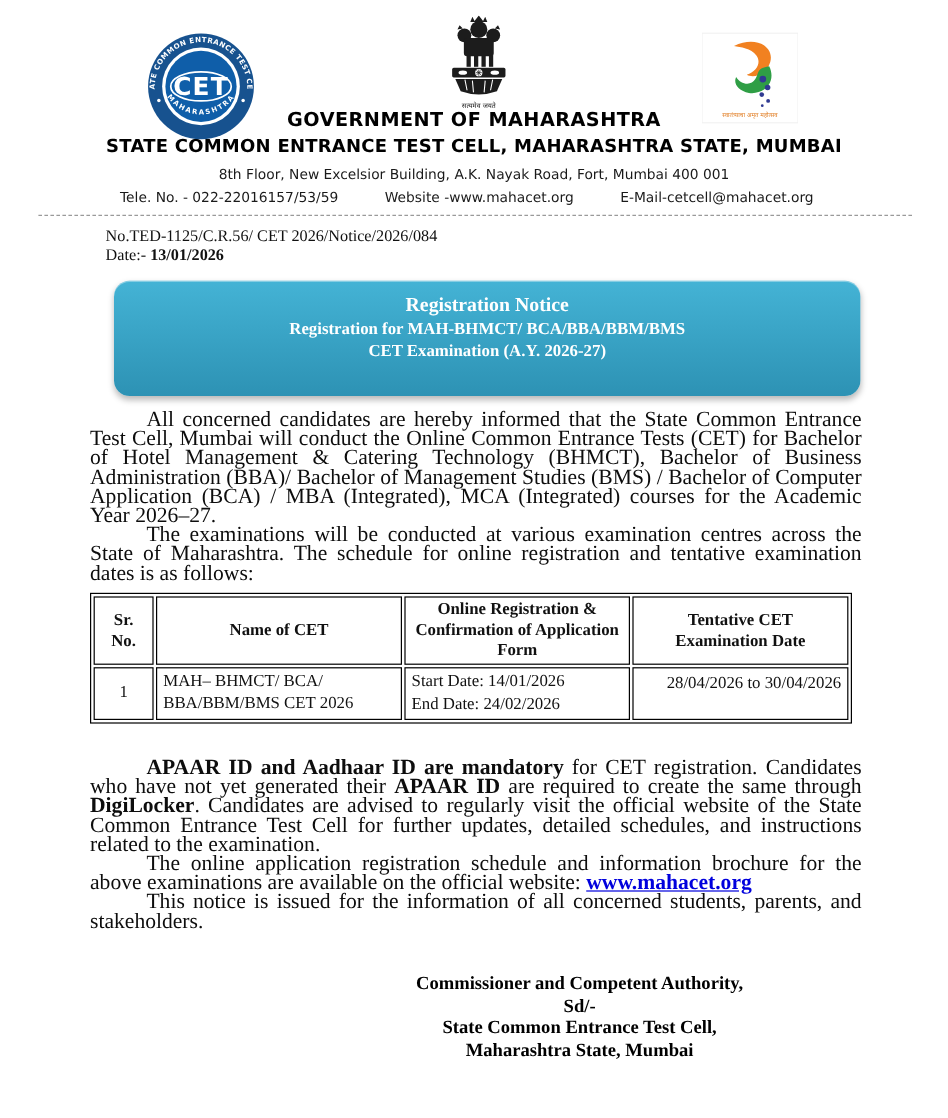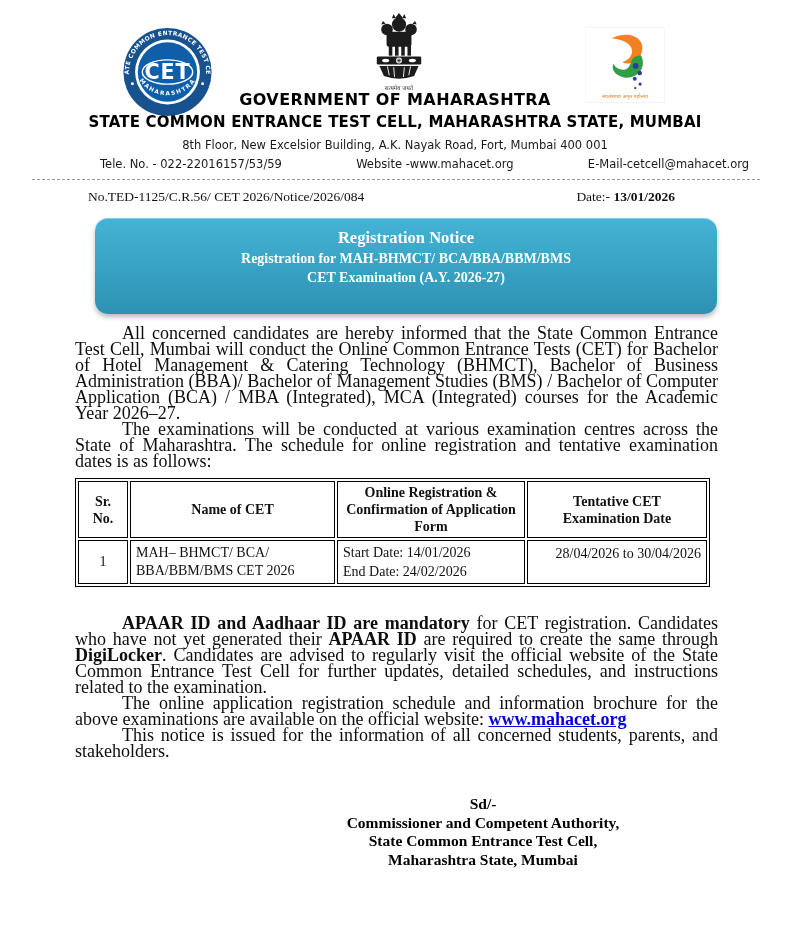--- a/index.html
+++ b/index.html
@@ -17,26 +17,26 @@
   .emblem-box     { left:356px; top:13px; width:86px; height:80px; }
   .amrit-box      { left:585px; top:26px; width:80px; height:78px; }
   .logo-box svg { width:100%; height:100%; display:block; }
 
   .header-text { padding-top:90px; text-align:center;
                  font-family:"DejaVu Sans","Liberation Sans",sans-serif; }
   .govt-title { font-size:16px; font-weight:bold; letter-spacing:.4px; color:#000; }
   .org-title  { font-size:15px; font-weight:bold; letter-spacing:.2px; margin-top:4px; color:#000; }
   .address    { font-size:11.5px; margin-top:7px; color:#1a1a1a; }
   .contact-row{ display:flex; justify-content:space-between;
-                padding:5px 41px 0 100px; font-size:11.5px; color:#1a1a1a;gap:14px; }
+                padding:5px 112px 0 100px; font-size:11.5px; color:#1a1a1a;gap:14px; }
   .header-rule{ border:none; border-top:1px dashed #9a9a9a; margin:8px 30px 0 32px; }
 
   
-  .ref-row { display:flex; justify-content:space-between;
-             padding:9px 115px 0 88px; font-size:13.5px; }
+  .ref-row { display:flex; justify-content:flex-start;
+             padding:9px 115px 0 88px; font-size:13.5px;flex-direction:column; }
   .ref-date b { font-weight:bold; }
 
   
   .banner { margin:13px 0 0 95px; width:622px; height:96px;
             border-radius:13px; color:#fff; text-align:center;
             padding-top:10px;
             background:linear-gradient(180deg,#44b3d5 0%,#2d92b4 100%);
             box-shadow:0 3px 5px rgba(0,0,0,.28), inset 0 1px 0 rgba(255,255,255,.35); }
   .banner div { font-weight:bold; }
   .banner-line1 { font-size:16.5px; }
@@ -207,20 +207,20 @@
       </tbody>
     </table>
 
     <p class="para p3"><b>APAAR ID and Aadhaar ID are mandatory</b><span> for CET registration. Candidates who have not yet generated their </span><b>APAAR ID</b><span> are required to create the same through </span><b>DigiLocker</b><span>. Candidates are advised to regularly visit the official website of the State Common Entrance Test Cell for further updates, detailed schedules, and instructions related to the examination.</span></p>
 
     <p class="para"><span>The online application registration schedule and information brochure for the above examinations are available on the official website: </span><a class="doc-link" style="color: rgb(0, 0, 221);">www.mahacet.org</a></p>
 
     <p class="para">This notice is issued for the information of all concerned students, parents, and stakeholders.</p>
 
     <div class="signature">
+      <div>Commissioner and Competent Authority,</div>
       <div>Sd/-</div>
-      <div>Commissioner and Competent Authority,</div>
       <div>State Common Entrance Test Cell,</div>
       <div>Maharashtra State, Mumbai</div>
     </div>
 
   </main>
 </div>
 
 </body></html>

